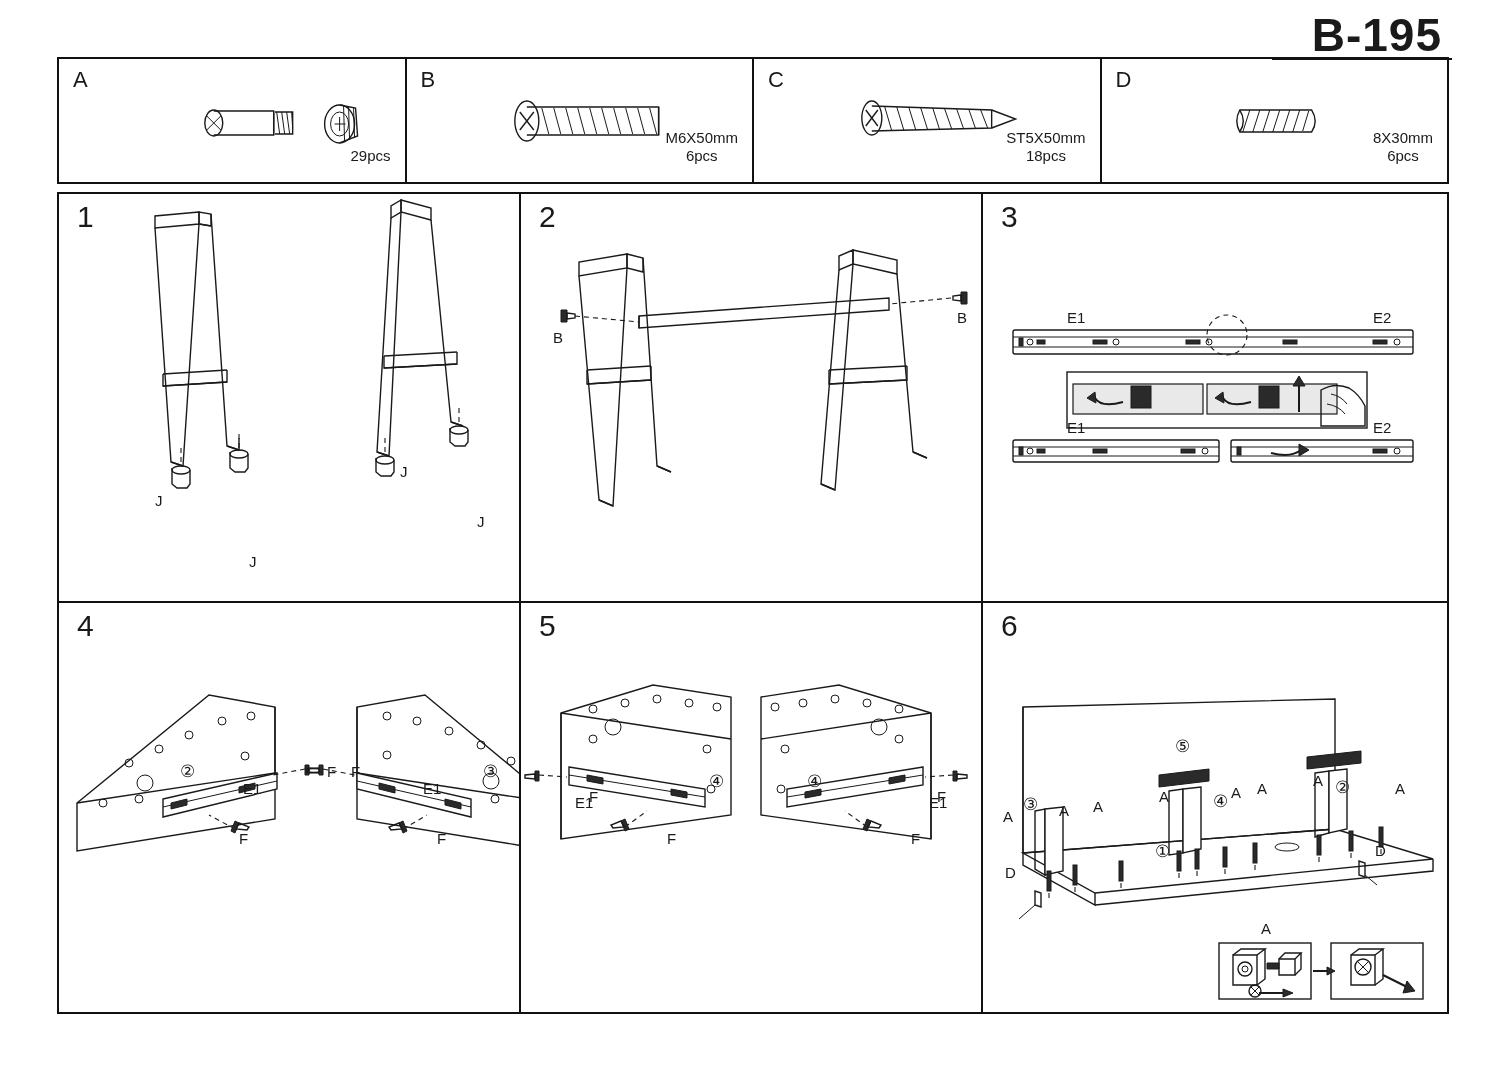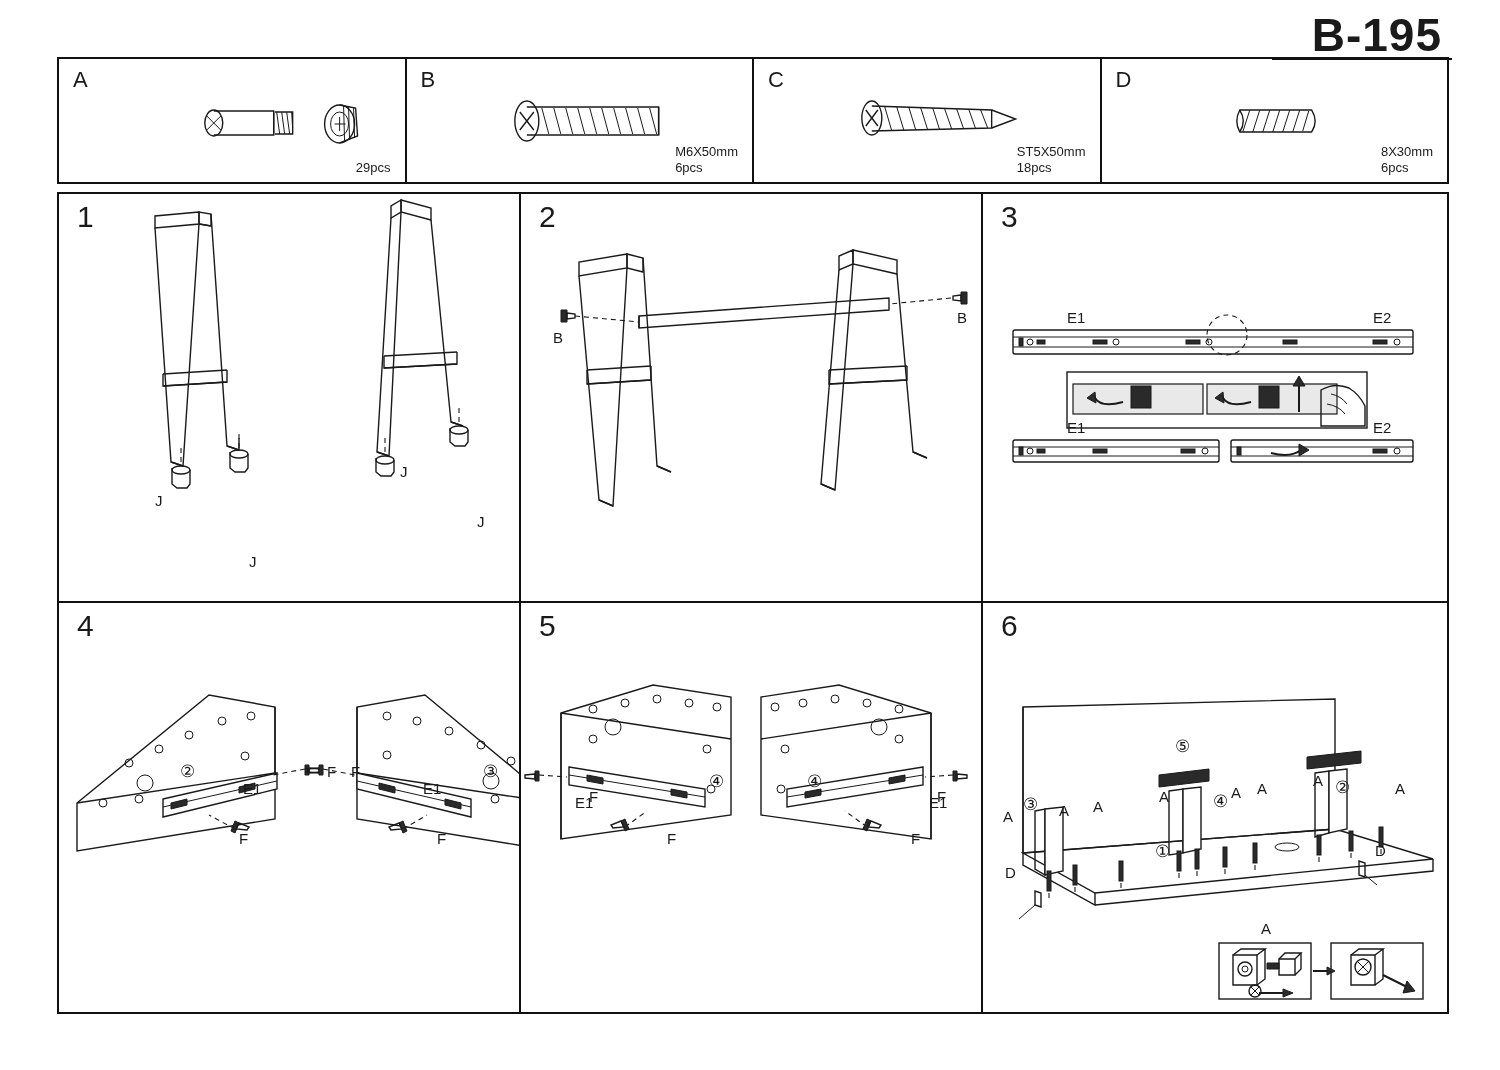--- a/index.html
+++ b/index.html
@@ -60,23 +60,23 @@
   .part-letter {
     position: absolute;
     left: 14px;
     top: 8px;
     font-size: 22px;
     font-weight: normal;
   }
   .part-label {
     position: absolute;
     right: 14px;
-    bottom: 6px;
-    font-size: 13px;
-    text-align: left;
+    bottom: 16px;
+    font-size: 15px;
+    text-align: center;
     line-height: 1.25;
     white-space: pre-line;
   }
   .part-art {
     position: absolute;
     left: 0; top: 0;
     width: 100%; height: 100%;
     pointer-events: none;
   }
 

